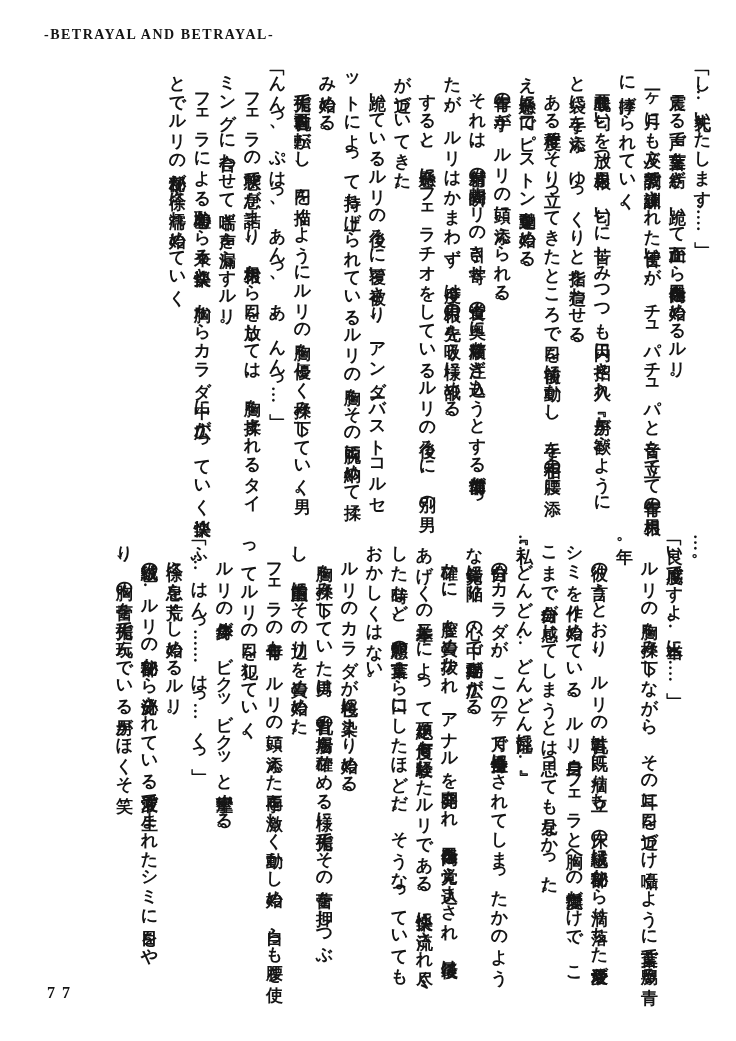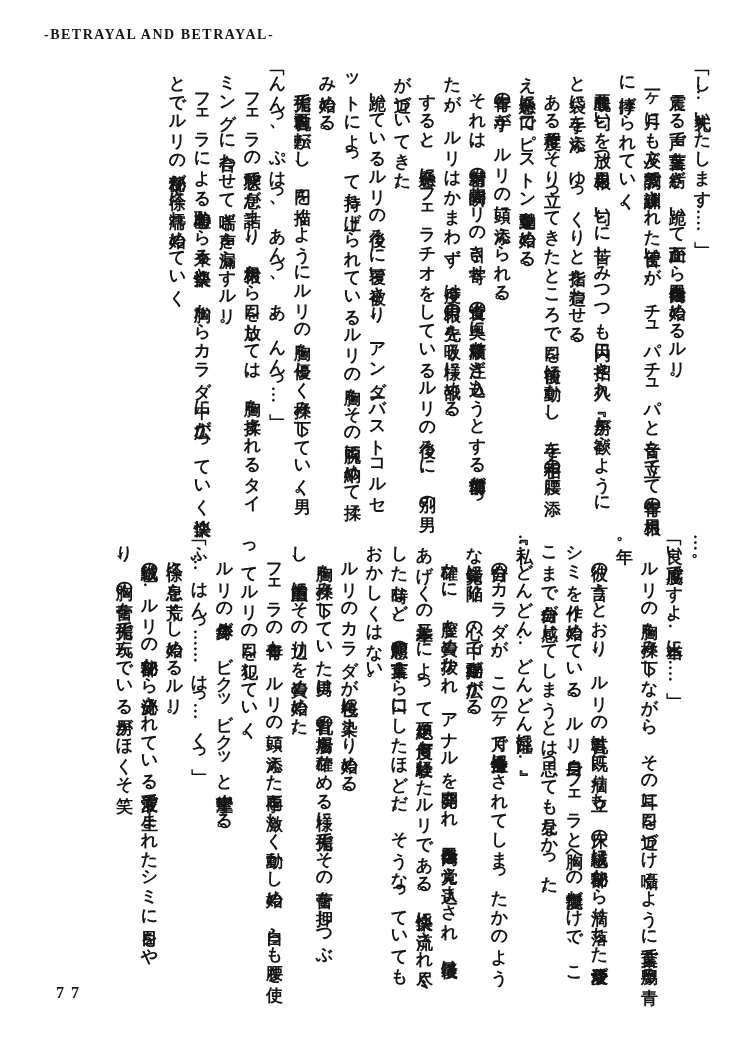--- a/index.html
+++ b/index.html
@@ -42,21 +42,21 @@
     right: 21px;
     height: 442px;
   }
   #bottom-block {
     top: 534px;
     right: 24px;
     height: 452px;
   }
   .page-number {
     position: absolute;
-    left: 56px;
+    left: 47px;
     top: 984px;
     font-size: 16px;
     font-weight: 600;
     letter-spacing: 7px;
     white-space: nowrap;
   }
 </style>
 </head>
 <body>
 

